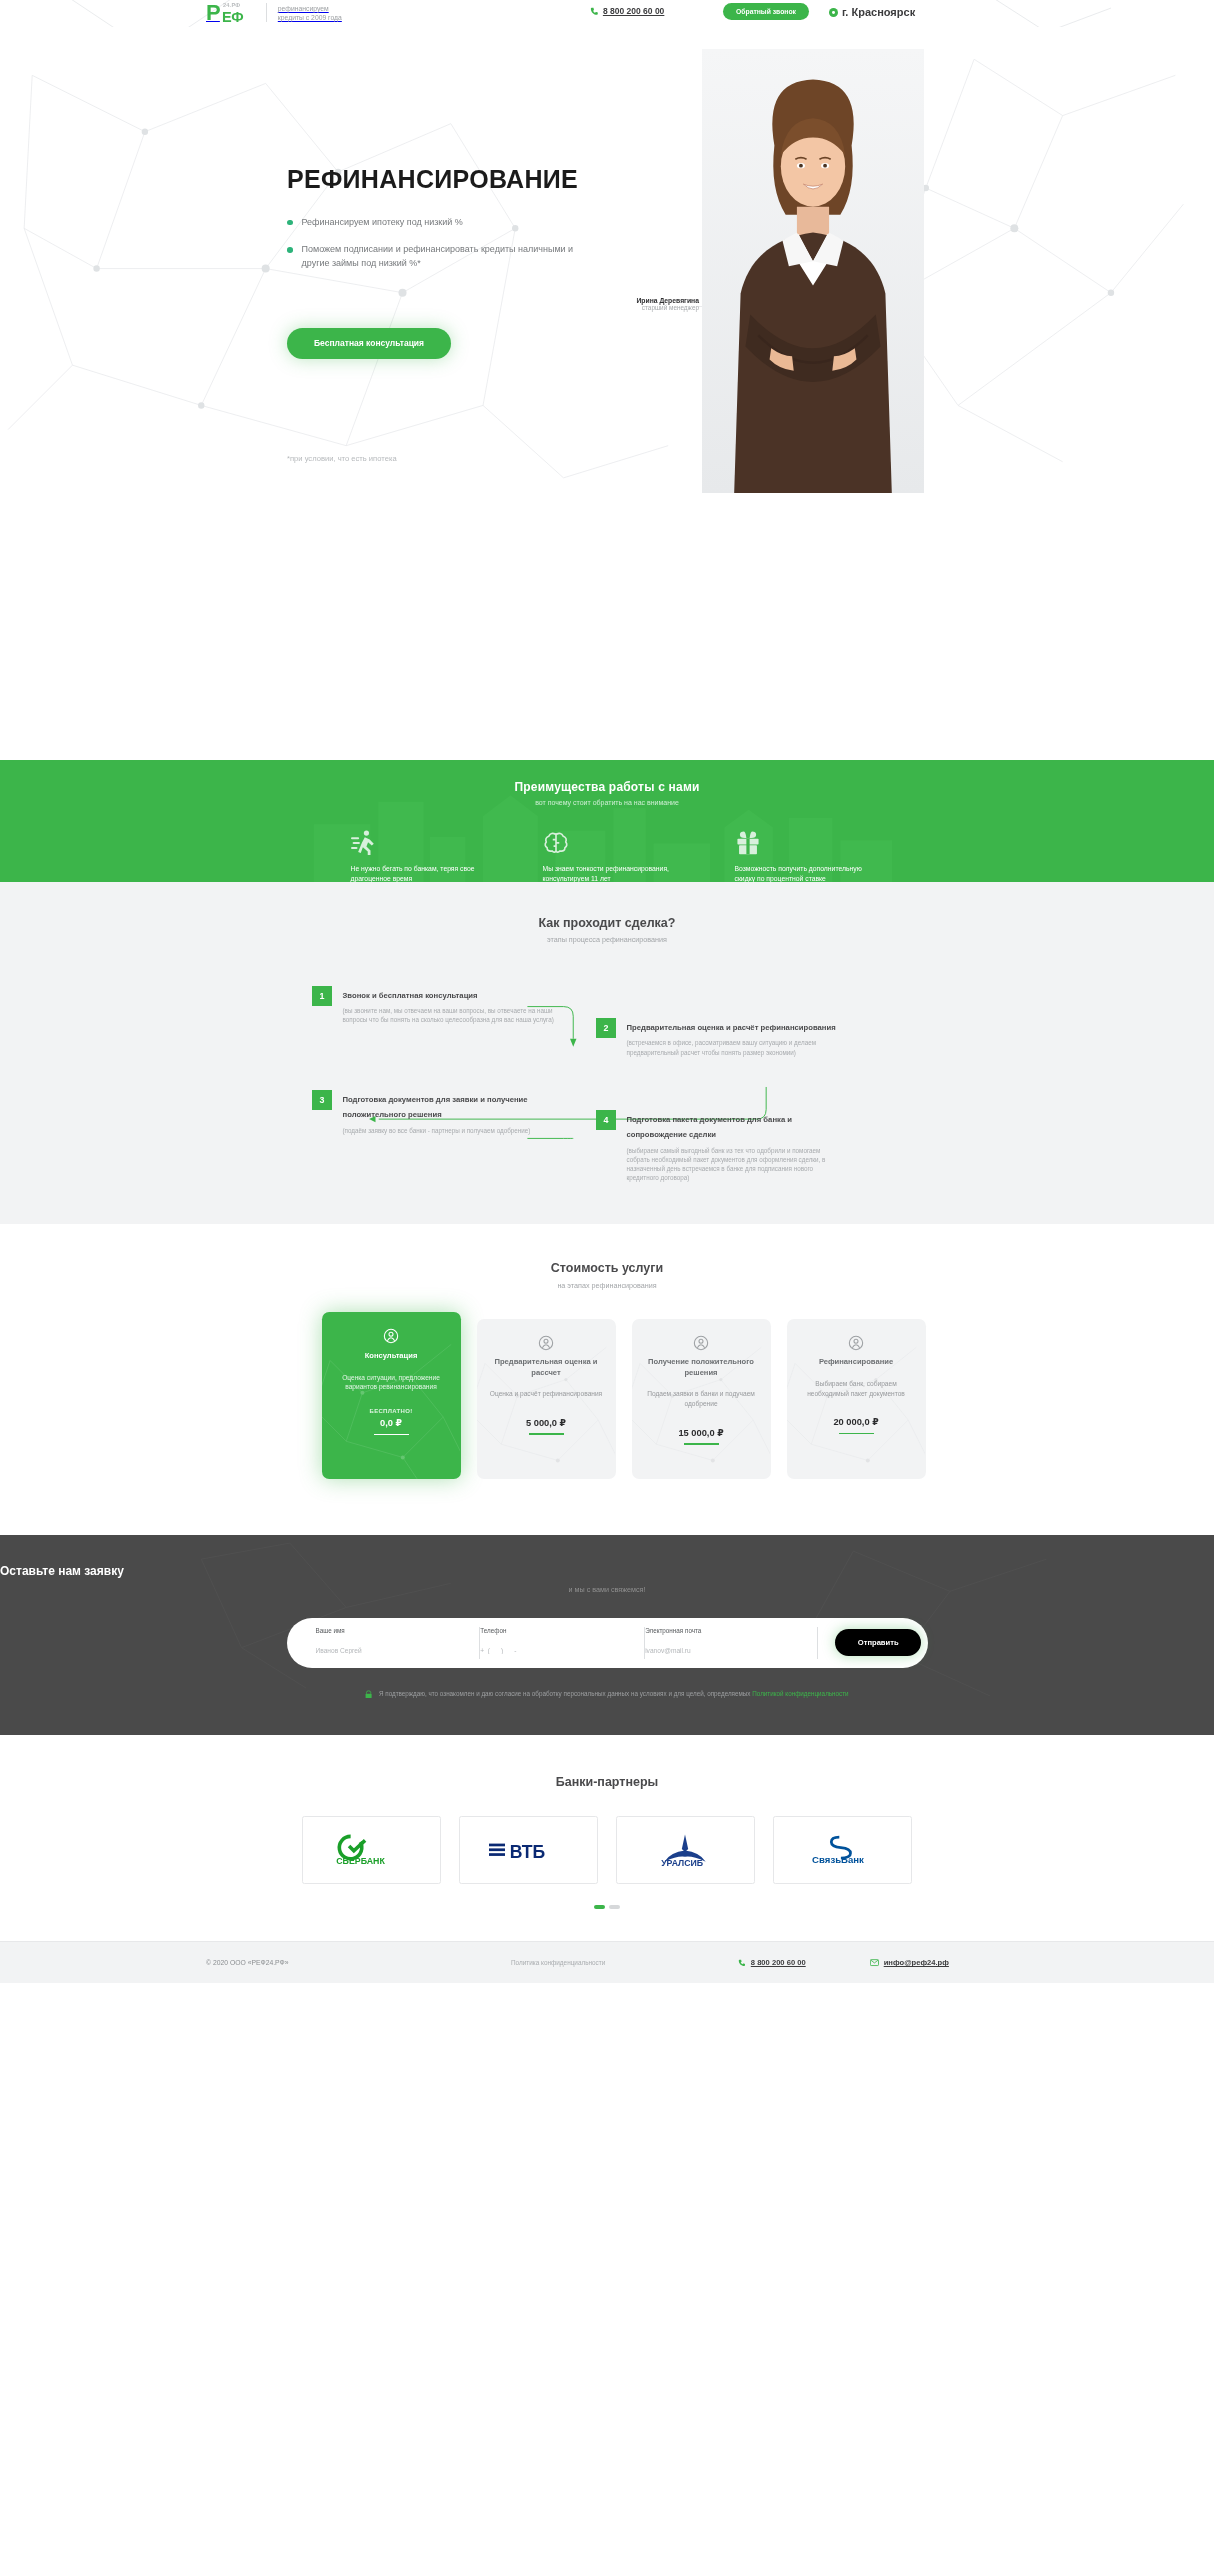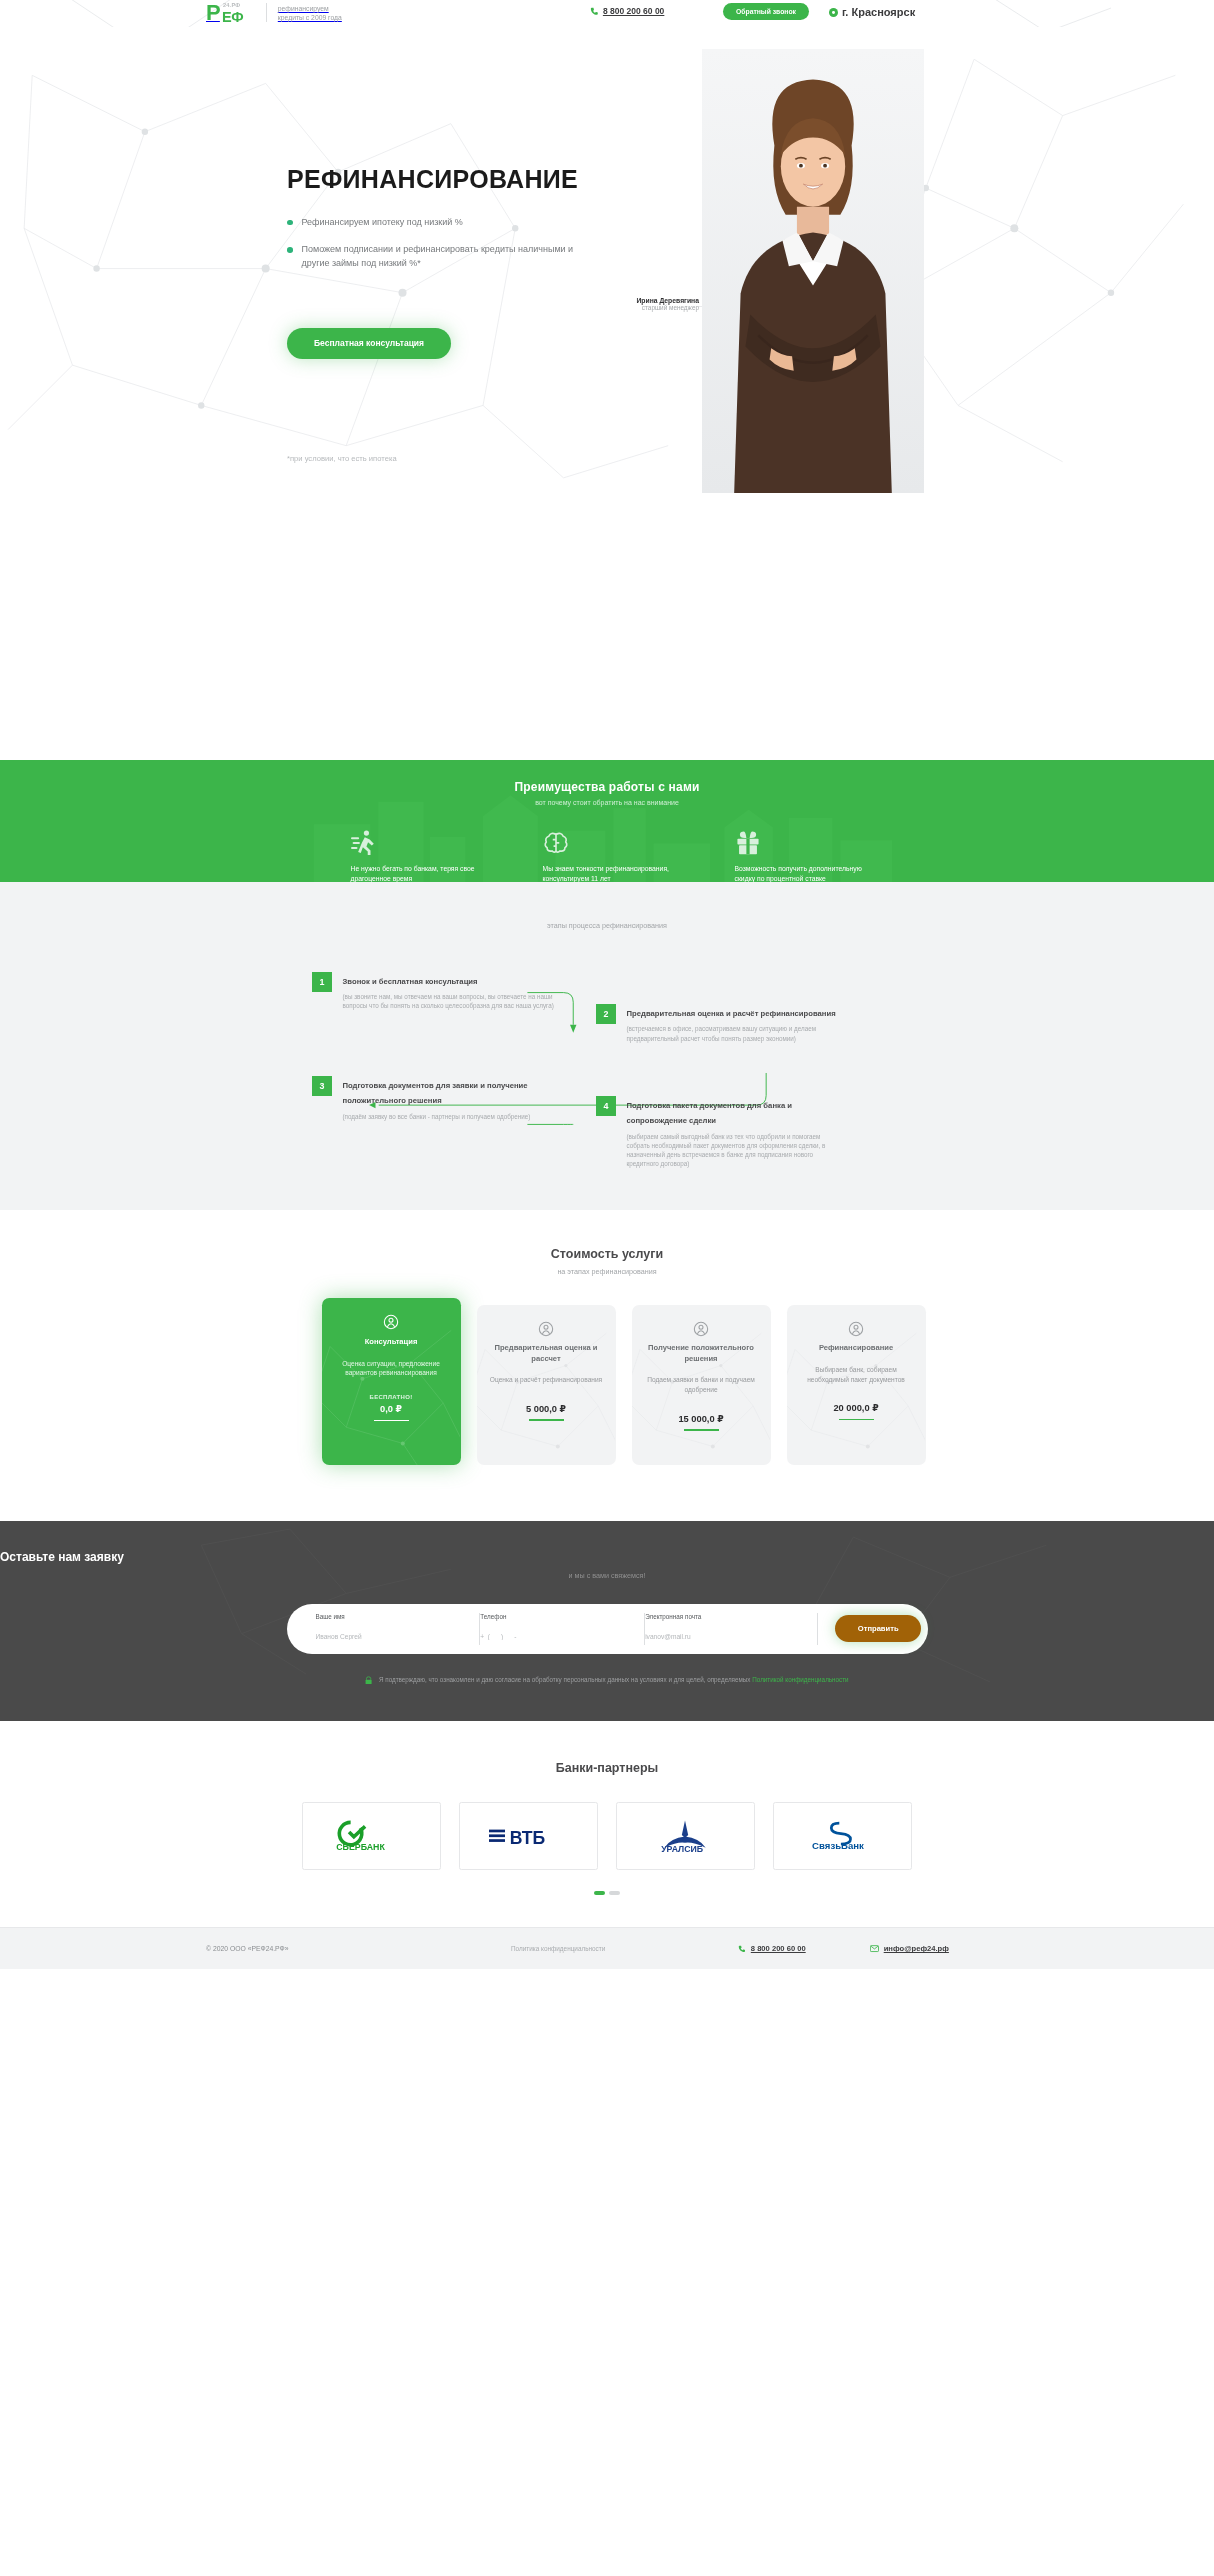--- a/index.html
+++ b/index.html
@@ -189,21 +189,21 @@
   }
   .fld { flex: 1; padding-right: 11.3px; border-right: 0.8px solid #dddfe1; height: 32px; }
   .fld:nth-of-type(3) { flex: 1.05; }
   .fld-l { font-size: 6.3px; color: #55585b; margin-bottom: 7.2px; }
   .fld input {
     border: none; outline: none; width: 100%; font-size: 6.6px; color: #3a3c3e;
     font-family: inherit; background: transparent;
   }
   .fld input::placeholder { color: #b4b7ba; }
   .form-send {
-    margin-left: 17.7px; background: #a16207; color: #fff; border: none;
+    margin-left: 17.7px; background: #000000; color: #fff; border: none;
     border-radius: 15.3px; font-size: 7.6px; font-weight: 700;
     padding: 8.9px 22.5px; cursor: pointer; font-family: inherit;
     box-shadow: 0 0 13px rgba(60,181,74,.4);
   }
   .consent {
     position: relative; display: flex; justify-content: center; align-items: flex-start;
     gap: 6.4px; margin-top: 21px; font-size: 6.3px; line-height: 9.7px; color: #9d9fa1;
     text-align: center;
   }
   .consent a { color: #3cb54a; text-decoration: none; }
@@ -481,20 +481,21 @@
               <rect x="14" y="12" width="4" height="19" fill="#3cb54a"></rect>
             </g>
           </svg>
         </div>
         <div class="adv-txt">Возможность получить дополнительную скидку по процентной ставке</div>
       </div>
     </div>
   </div>
 
   <div class="proc">
+    <div class="sec-title">Как проходит сделка?</div>
     <div class="sec-sub">этапы процесса рефинансирования</div>
 
     <div class="proc-wrap">
       <svg class="connector" style="left:0;top:0" width="1214" height="209" viewBox="0 0 1508 260">
         <g stroke="#3cb54a" stroke-width="1.2" fill="none">
           <path d="M655 48 H700 Q712 48 712 60 V88"></path>
           <path d="M952 148 V176 Q952 188 940 188 H470"></path>
           <path d="M655 212 H700 Q712 212 712 212"></path>
         </g>
         <g fill="#3cb54a">

